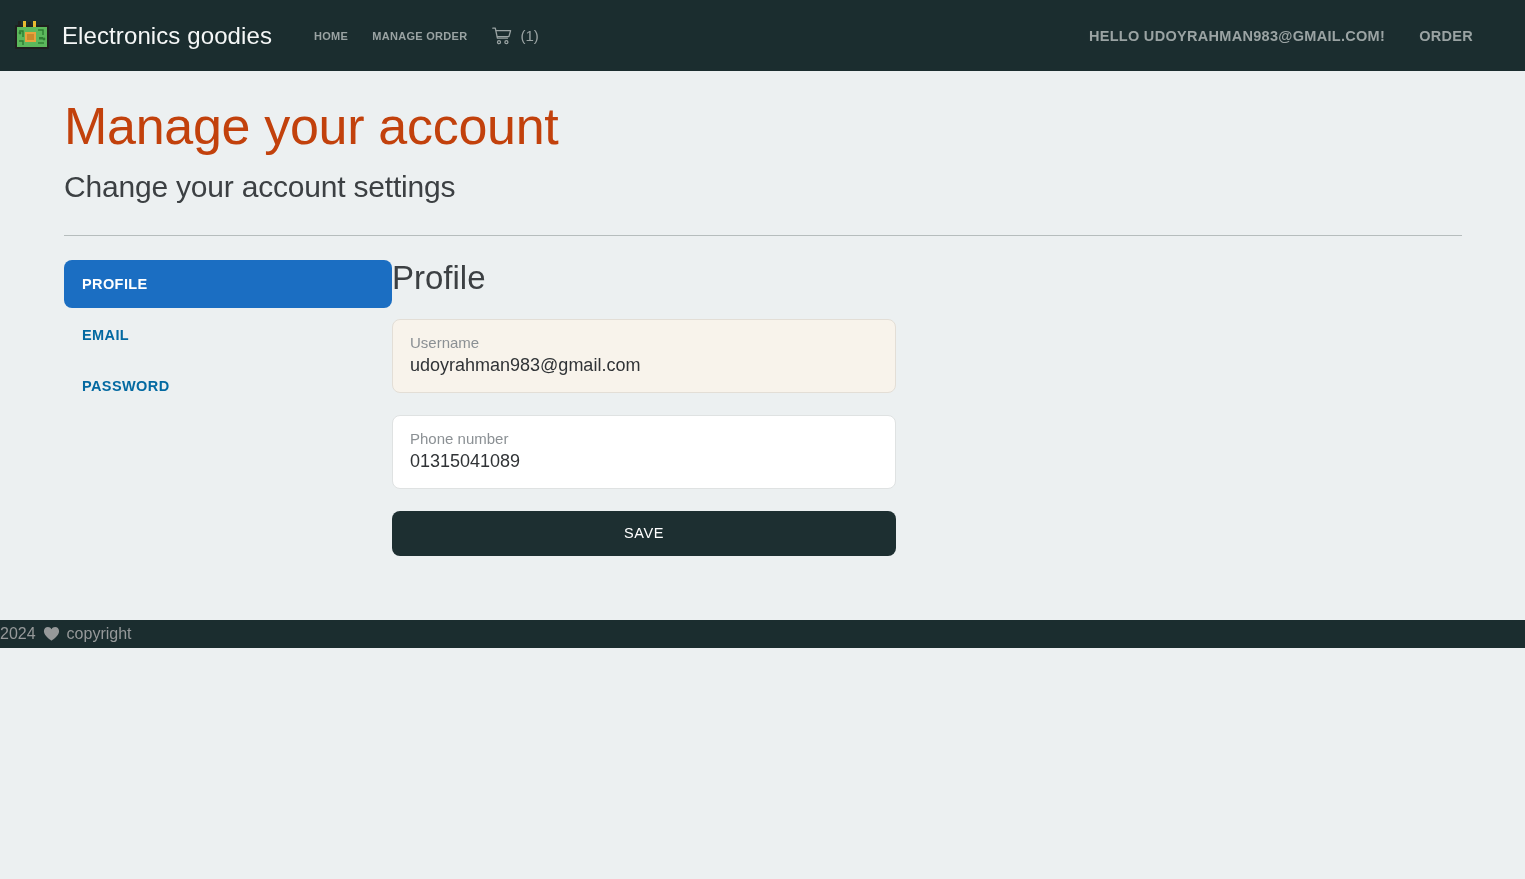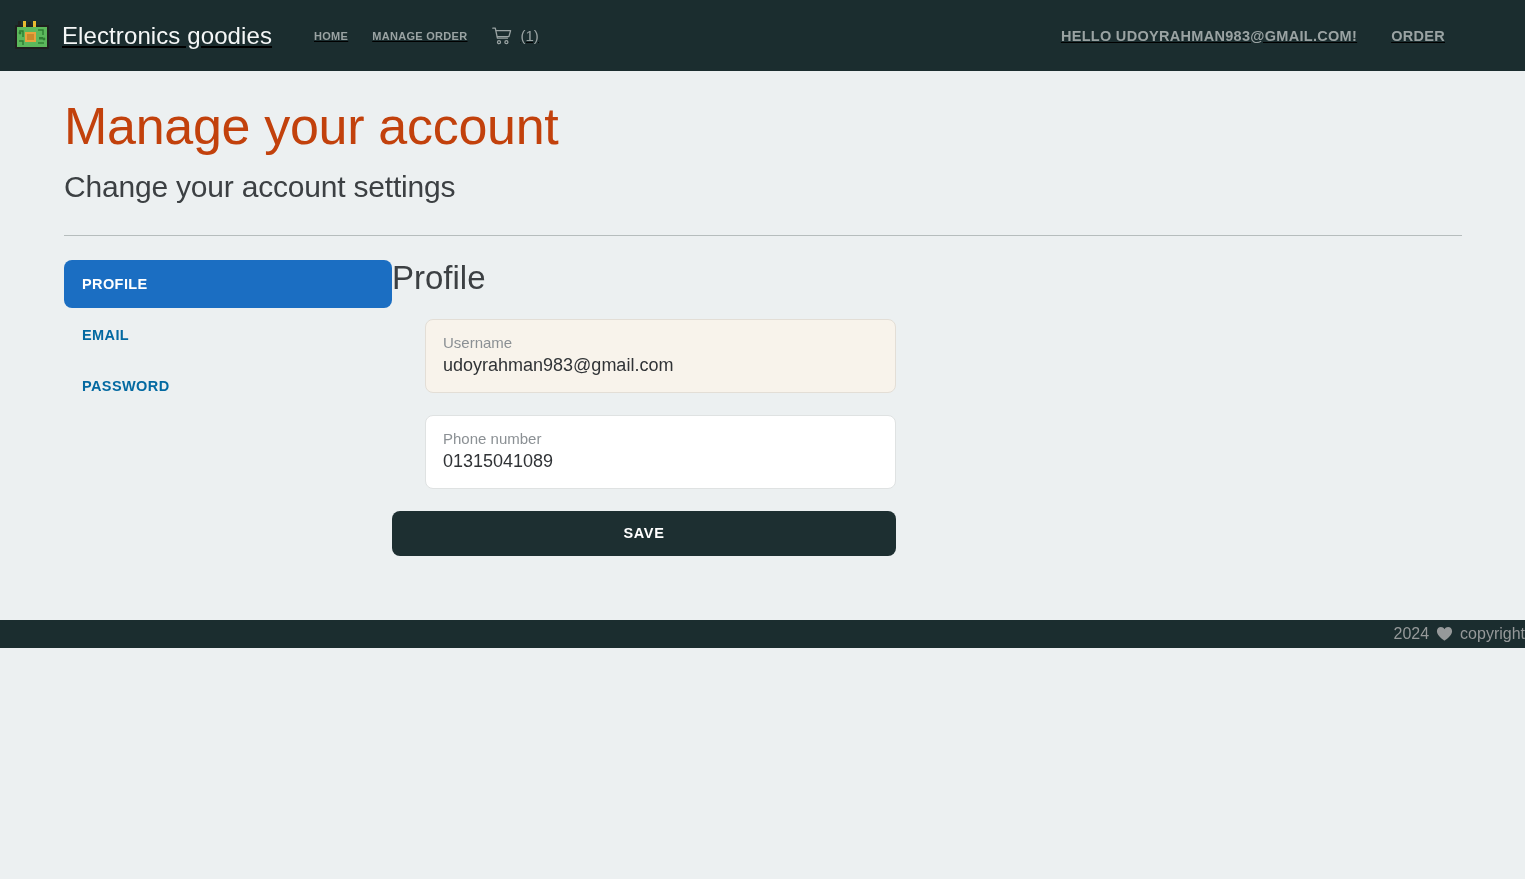--- a/index.html
+++ b/index.html
@@ -13,23 +13,22 @@
     font-family: "Liberation Sans", sans-serif;
     -webkit-font-smoothing: antialiased;
   }
 
   
   .navbar {
     height: 71px;
     background: #1b2d2f;
     display: flex;
     align-items: center;
-    padding: 0 68px 0 14px;
+    padding: 0 40px 0 14px;
     width: 100%;
-    text-decoration: underline;
   }
   .brand {
     display: flex;
     align-items: center;
     gap: 12px;
     text-decoration: none;
     margin-right: 30px;
   }
   .brand-logo {
     width: 36px;
@@ -145,21 +144,20 @@
     line-height: 1.1;
   }
   .field {
     position: relative;
     border: 1px solid #dfe2e2;
     border-radius: 8px;
     background: #ffffff;
     height: 74px;
     padding: 14px 20px 0 17px;
     margin-bottom: 22px;
-    margin-left: 33px;
   }
   .field.autofilled { background: #f8f3eb; border-color: #e3ded6; }
   .field-label {
     display: block;
     font-size: 15px;
     color: #8b9094;
     line-height: 1.2;
     margin-bottom: 2px;
   }
   .field-value {
@@ -177,37 +175,37 @@
   .save-button {
     display: block;
     width: 100%;
     height: 45px;
     border: 0;
     border-radius: 8px;
     background: #1d2f31;
     color: #ffffff;
     font-family: "Liberation Sans", sans-serif;
     font-size: 14.5px;
-    font-weight: bold;
+    font-weight: normal;
     letter-spacing: 0.6px;
     cursor: pointer;
     margin-top: 5px;
   }
 
   
   .footer {
     position: absolute;
     top: 620px;
     left: 0;
     width: 1525px;
     height: 28px;
     background: #1b2d2f;
     display: flex;
     align-items: center;
-    justify-content: flex-end;
+    justify-content: flex-start;
   }
   .footer-text {
     color: #96999a;
     font-size: 16px;
     display: inline-flex;
     align-items: center;
     gap: 7px;
   }
   .heart-icon { display: block; }
   .below-footer {

